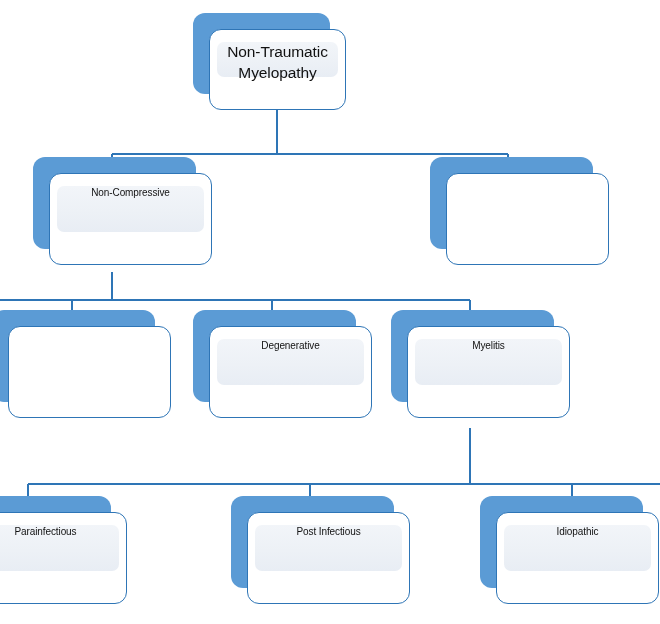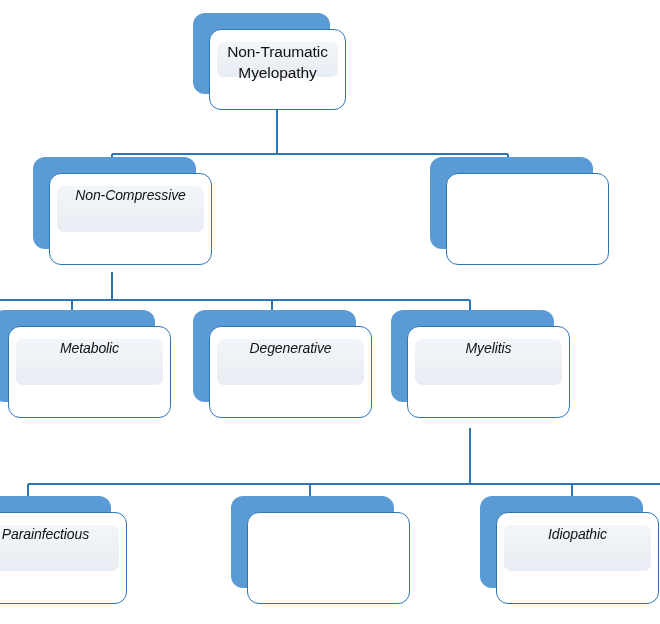--- a/index.html
+++ b/index.html
@@ -60,21 +60,21 @@
   .node .label{
     color:#111111;
     font-size:15.5px;
     font-weight:400;
     line-height:1.35;
     text-align:center;
     letter-spacing:-0.1px;
     white-space:pre-line;
     padding:0 4px;
   }
-  .node.wide .label{font-size:14px;font-style:italic;}
+  .node.wide .label{font-size:10px;}
   
   .node.clipped .inner{justify-content:center;}
 </style>
 </head>
 <body>
 
 <div id="chart">
 
   <svg id="connectors" viewBox="0 0 660 624" width="660" height="624">
     <g fill="none" stroke="#2E75B6" stroke-width="2.2" shape-rendering="crispEdges">
@@ -116,23 +116,20 @@
   </div>
 
   <div class="node wide" style="left:430px;top:157px;width:163px;height:92px;">
     <div class="backing"></div>
     <div class="card"></div>
   </div>
 
   <div class="node wide clipped" style="left:-8px;top:310px;width:163px;height:92px;">
     <div class="backing"></div>
     <div class="card"></div>
-    <div class="inner">
-      <span class="label">Metabolic</span>
-    </div>
   </div>
 
   <div class="node wide" style="left:193px;top:310px;width:163px;height:92px;">
     <div class="backing"></div>
     <div class="card"></div>
     <div class="inner">
       <span class="label">Degenerative</span>
     </div>
   </div>
 
@@ -148,20 +145,23 @@
     <div class="backing"></div>
     <div class="card"></div>
     <div class="inner">
       <span class="label">Parainfectious</span>
     </div>
   </div>
 
   <div class="node wide" style="left:231px;top:496px;width:163px;height:92px;">
     <div class="backing"></div>
     <div class="card"></div>
+    <div class="inner">
+      <span class="label">Post Infectious</span>
+    </div>
   </div>
 
   <div class="node wide" style="left:480px;top:496px;width:163px;height:92px;">
     <div class="backing"></div>
     <div class="card"></div>
     <div class="inner">
       <span class="label">Idiopathic</span>
     </div>
   </div>
 

